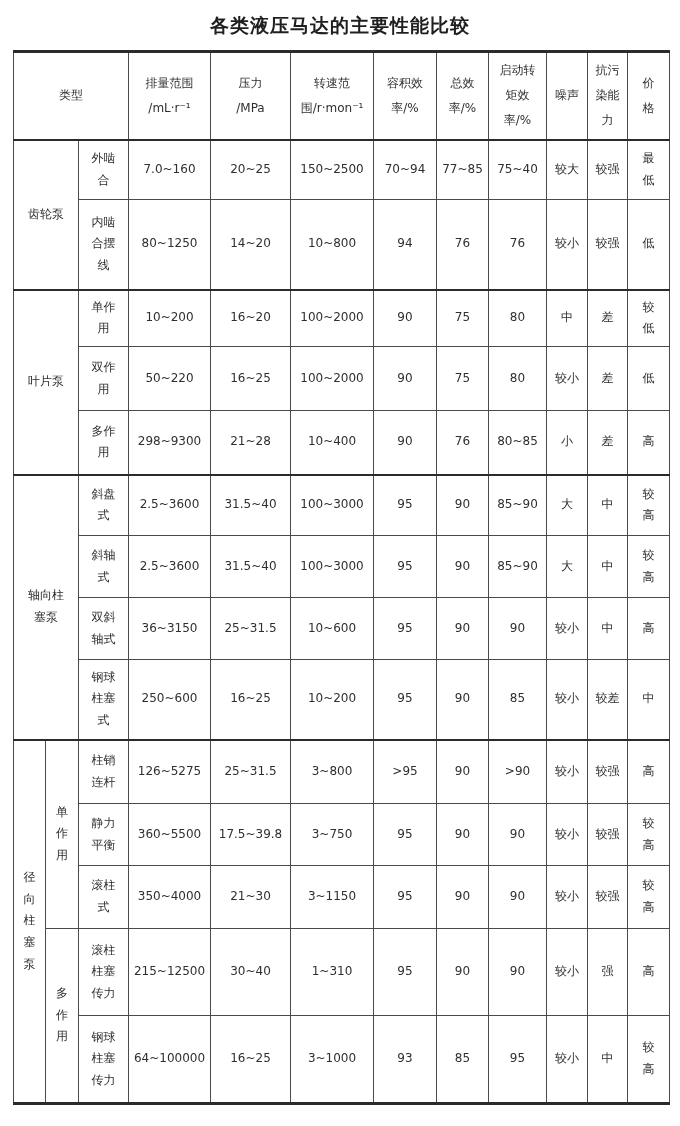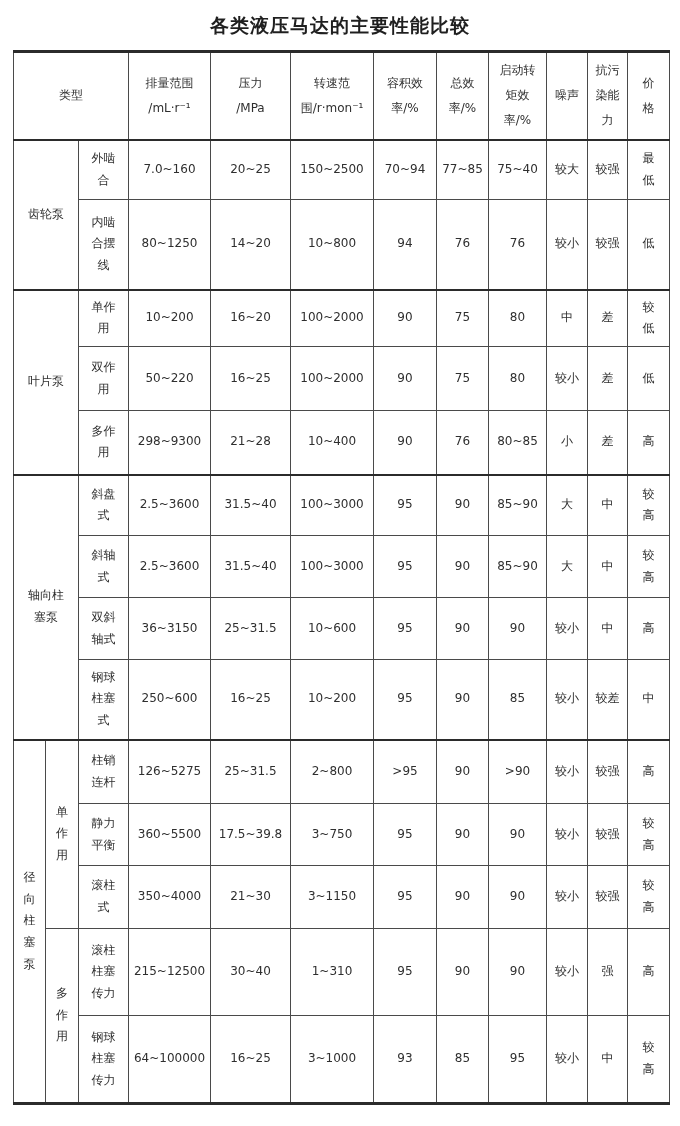--- a/index.html
+++ b/index.html
@@ -229,21 +229,21 @@
 柱
 塞
 泵</td>
         <td rowspan="3" class="vcell">单
 作
 用</td>
         <td>柱销
 连杆</td>
         <td>126~5275</td>
         <td>25~31.5</td>
-        <td>2~800</td>
+        <td>3~800</td>
         <td>&gt;95</td>
         <td>90</td>
         <td>&gt;90</td>
         <td>较小</td>
         <td>较强</td>
         <td>高</td>
       </tr>
       <tr style="height:62px">
         <td>静力
 平衡</td>

